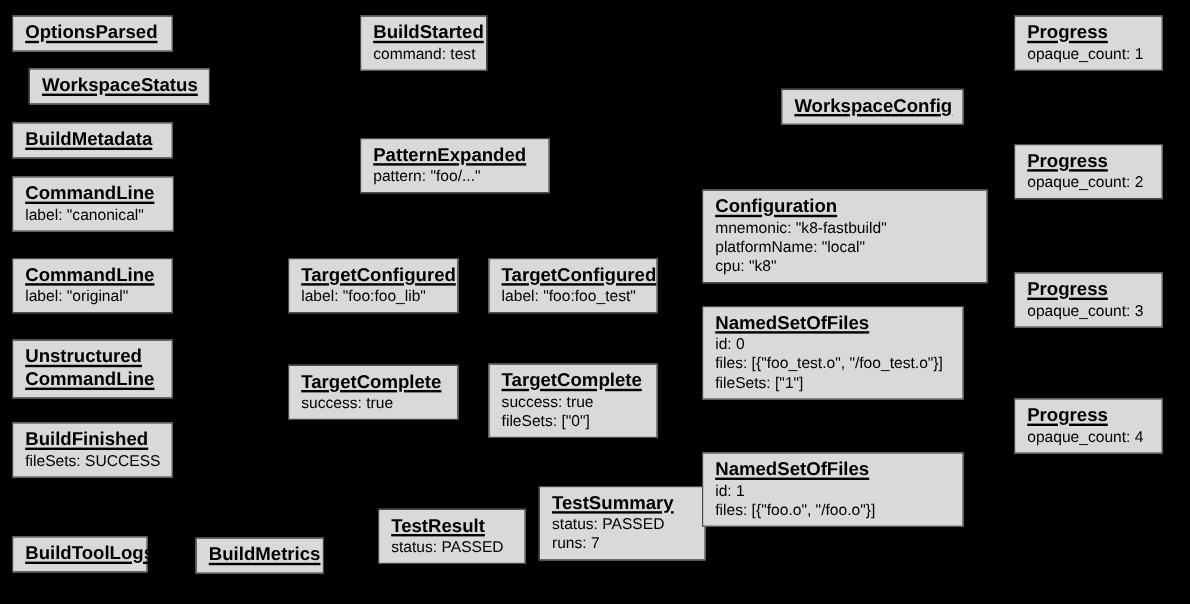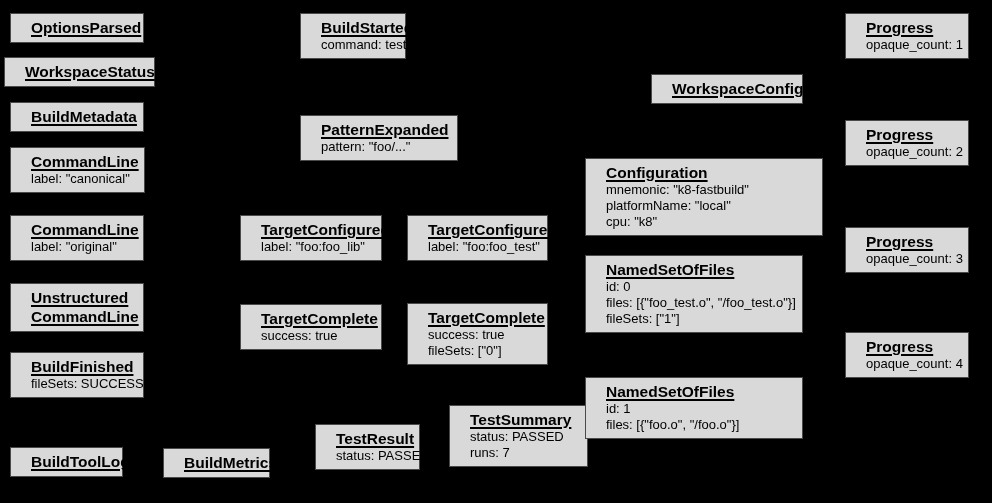--- a/index.html
+++ b/index.html
@@ -14,21 +14,21 @@
     background: #000000;
     overflow: hidden;
     font-family: "Liberation Sans", sans-serif;
   }
   .node {
     position: absolute;
     box-sizing: border-box;
     background: #d9d9d9;
     border: 1px solid #4a4a4a;
     color: #000000;
-    padding: 4px 5px 5px 20px;
+    padding: 4px 5px 5px 10px;
   }
   .node-title {
     font-size: 15.5px;
     font-weight: bold;
     line-height: 19px;
     text-decoration: underline;
     text-decoration-thickness: 2px;
     text-underline-offset: 2px;
     white-space: pre;
   }
@@ -40,21 +40,21 @@
 </style>
 </head>
 <body>
 
 <div id="canvas">
 
   <div class="node" style="left:10px;top:13px;width:134px">
     <div class="node-title">OptionsParsed</div>
   </div>
 
-  <div class="node" style="left:4px;top:57px;width:151px">
+  <div class="node" style="left:24px;top:57px;width:151px">
     <div class="node-title">WorkspaceStatus</div>
   </div>
 
   <div class="node" style="left:10px;top:102px;width:134px">
     <div class="node-title">BuildMetadata</div>
   </div>
 
   <div class="node" style="left:10px;top:147px;width:135px">
     <div class="node-title">CommandLine</div>
     <div class="node-line">label: "canonical"</div>
@@ -107,21 +107,21 @@
     <div class="node-title">TargetComplete</div>
     <div class="node-line">success: true</div>
   </div>
 
   <div class="node" style="left:407px;top:303px;width:141px">
     <div class="node-title">TargetComplete</div>
     <div class="node-line">success: true</div>
     <div class="node-line">fileSets: ["0"]</div>
   </div>
 
-  <div class="node" style="left:315px;top:424px;width:105px">
+  <div class="node" style="left:315px;top:424px;width:123px">
     <div class="node-title">TestResult</div>
     <div class="node-line">status: PASSED</div>
   </div>
 
   <div class="node" style="left:449px;top:405px;width:139px">
     <div class="node-title">TestSummary</div>
     <div class="node-line">status: PASSED</div>
     <div class="node-line">runs: 7</div>
   </div>
 

